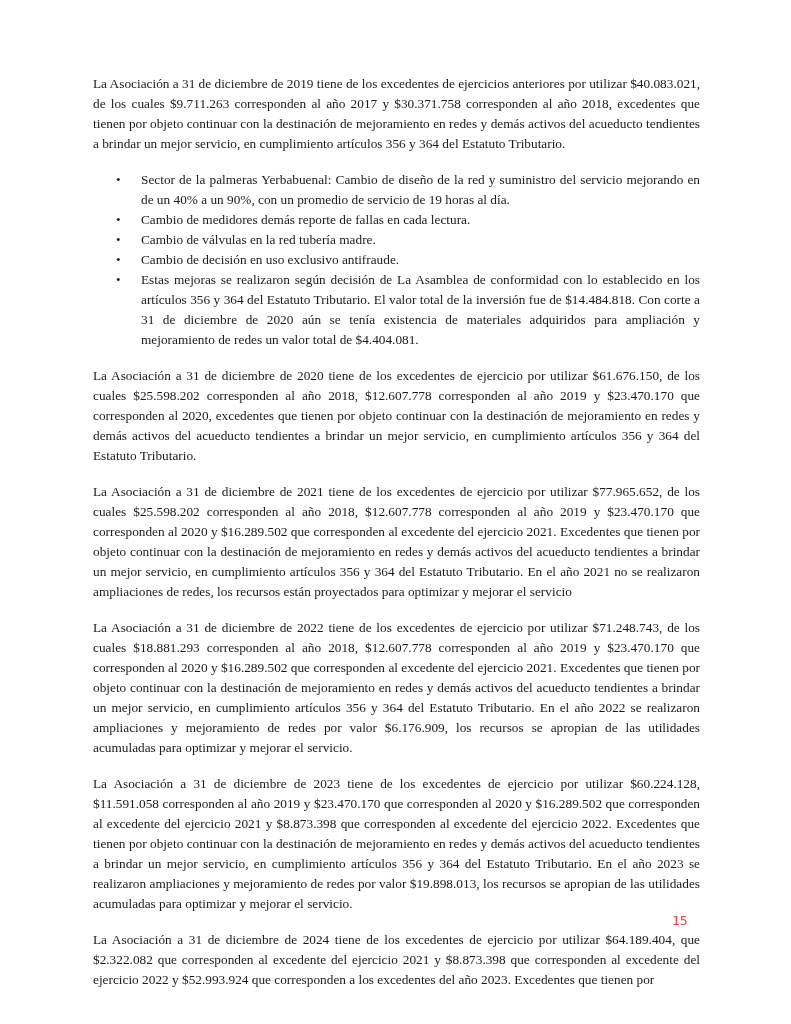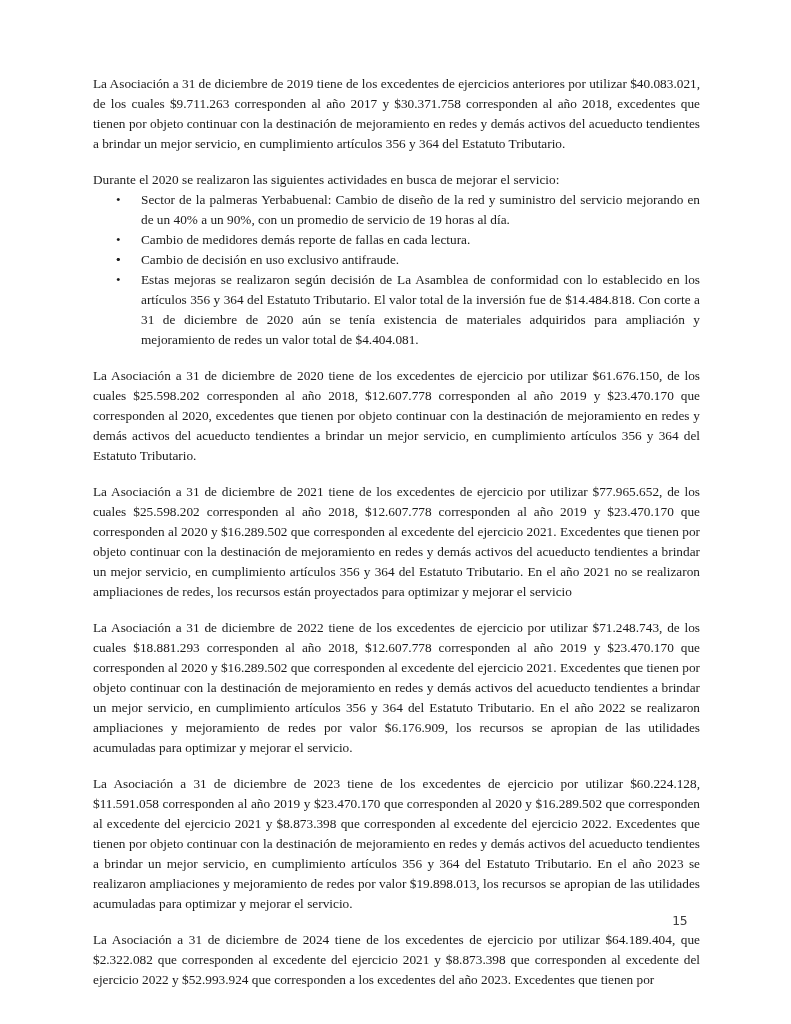--- a/index.html
+++ b/index.html
@@ -11,34 +11,33 @@
   }
   .para { text-align: justify; margin: 0 0 16px 0; }
   .intro { margin: 0; }
   ul.bullets { margin: 0 0 16px 0; padding-left: 48px; list-style: none; }
   ul.bullets li { position: relative; text-align: justify; }
   ul.bullets li .bullet {
     position: absolute; left: -25px; top: 0; font-size: 13px;
   }
   .page-number {
     position: absolute; left: 672px; top: 913px;
-    font-family: "DejaVu Sans Mono", monospace; font-size: 13px; color: #404040;
+    font-family: "DejaVu Sans Mono", monospace; font-size: 13px; color: #ef4444;
   }
 </style>
 </head>
 <body>
 
 <div class="page">
   <p class="para">La Asociación a 31 de diciembre de 2019 tiene de los excedentes de ejercicios anteriores por utilizar $40.083.021, de los cuales $9.711.263 corresponden al año 2017 y $30.371.758 corresponden al año 2018, excedentes que tienen por objeto continuar con la destinación de mejoramiento en redes y demás activos del acueducto tendientes a brindar un mejor servicio, en cumplimiento artículos 356 y 364 del Estatuto Tributario.</p>
 
-  <p class="intro">Durante el 2020 se realizaron las siguientes actividades en busca de mejorar el servicio:</p>
   <ul class="bullets">
     <li><span class="bullet">•</span><span>Sector de la palmeras Yerbabuenal: Cambio de diseño de la red  y suministro del servicio mejorando en de un  40% a un 90%, con un promedio de servicio de 19  horas al día.</span></li>
     <li><span class="bullet">•</span><span>Cambio de medidores demás reporte de fallas en cada lectura.</span></li>
-    <li><span class="bullet">•</span></li>
+    <li><span class="bullet">•</span><span>Cambio de válvulas en la red tubería madre.</span></li>
     <li><span class="bullet">•</span><span>Cambio de decisión en uso exclusivo antifraude.</span></li>
     <li><span class="bullet">•</span><span>Estas mejoras se realizaron según decisión de La Asamblea de conformidad con lo establecido en los artículos 356 y 364 del Estatuto Tributario. El valor total de la inversión fue de $14.484.818. Con corte a 31 de diciembre de 2020 aún se tenía existencia de materiales adquiridos para ampliación y mejoramiento de redes un valor total de $4.404.081.</span></li>
   </ul>
 
   <p class="para">La Asociación a 31 de diciembre de 2020 tiene de los excedentes de ejercicio por utilizar $61.676.150, de los cuales $25.598.202 corresponden al año 2018, $12.607.778 corresponden al año 2019 y $23.470.170 que corresponden al 2020, excedentes que tienen por objeto continuar con la destinación de mejoramiento en redes y demás activos del acueducto tendientes a brindar un mejor servicio, en cumplimiento artículos 356 y 364 del Estatuto Tributario.</p>
   <p class="para">La Asociación a 31 de diciembre de 2021 tiene de los excedentes de ejercicio por utilizar $77.965.652, de los cuales $25.598.202 corresponden al año 2018, $12.607.778 corresponden al año 2019 y $23.470.170 que corresponden al 2020 y $16.289.502 que corresponden al excedente del ejercicio 2021. Excedentes que tienen por objeto continuar con la destinación de mejoramiento en redes y demás activos del acueducto tendientes a brindar un mejor servicio, en cumplimiento artículos 356 y 364 del Estatuto Tributario. En el año 2021 no se realizaron ampliaciones de redes, los recursos están proyectados para optimizar y mejorar el servicio</p>
   <p class="para">La Asociación a 31 de diciembre de 2022 tiene de los excedentes de ejercicio por utilizar $71.248.743, de los cuales $18.881.293 corresponden al año 2018, $12.607.778 corresponden al año 2019 y $23.470.170 que corresponden al 2020 y $16.289.502 que corresponden al excedente del ejercicio 2021. Excedentes que tienen por objeto continuar con la destinación de mejoramiento en redes y demás activos del acueducto tendientes a brindar un mejor servicio, en cumplimiento artículos 356 y 364 del Estatuto Tributario. En el año 2022 se realizaron ampliaciones y mejoramiento de redes por valor $6.176.909, los recursos se apropian de las utilidades acumuladas para optimizar y mejorar el servicio.</p>
   <p class="para">La Asociación a 31 de diciembre de 2023 tiene de los excedentes de ejercicio por utilizar $60.224.128, $11.591.058 corresponden al año 2019 y $23.470.170 que corresponden al 2020 y $16.289.502 que corresponden al excedente del ejercicio 2021 y $8.873.398 que corresponden al excedente del ejercicio 2022. Excedentes que tienen por objeto continuar con la destinación de mejoramiento en redes y demás activos del acueducto tendientes a brindar un mejor servicio, en cumplimiento artículos 356 y 364 del Estatuto Tributario. En el año 2023 se realizaron ampliaciones y mejoramiento de redes por valor $19.898.013, los recursos se apropian de las utilidades acumuladas para optimizar y mejorar el servicio.</p>
   <p class="para" style="margin-bottom:8px">La Asociación a 31 de diciembre de 2024 tiene de los excedentes de ejercicio por utilizar $64.189.404, que $2.322.082 que corresponden al excedente del ejercicio 2021 y $8.873.398 que corresponden al excedente del ejercicio 2022 y $52.993.924 que corresponden a los excedentes del año 2023. Excedentes que tienen por</p>
 </div>

